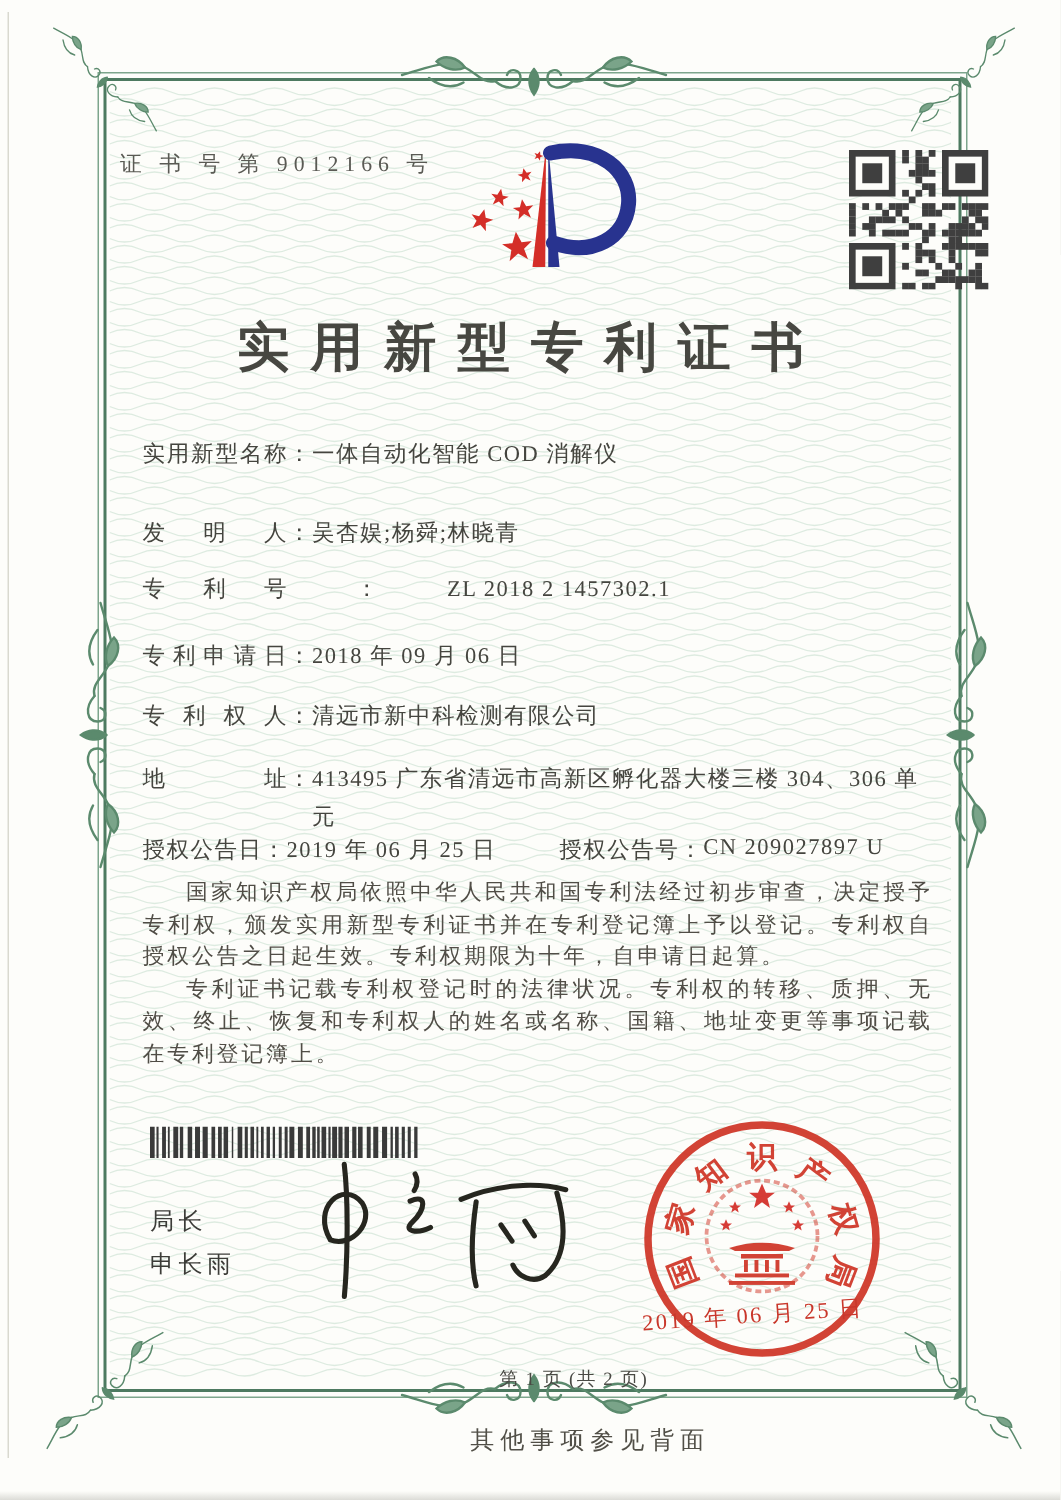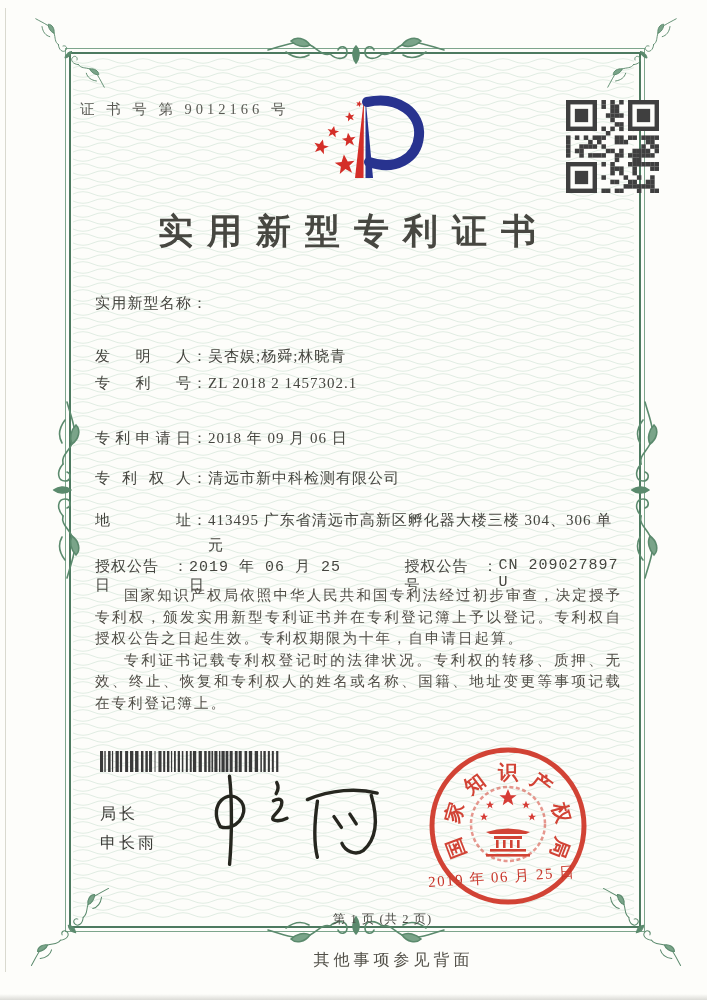--- a/index.html
+++ b/index.html
@@ -19,25 +19,25 @@
   #logo-svg{left:293px;top:84px;z-index:3;}
   #qr-svg{left:566px;top:100px;z-index:3;}
   #doc-title{left:65px;top:208px;width:578px;text-align:center;font-size:35px;font-weight:700;
              letter-spacing:14px;color:#474741;z-index:3;}
   
   .row{position:absolute;left:95px;width:530px;font-size:15px;color:#45453f;letter-spacing:1px;
        display:flex;z-index:3;line-height:25px;}
   .row .lab{display:inline-block;width:97px;text-align:justify;text-align-last:justify;flex:0 0 97px;}
   .row .colon{flex:0 0 14px;}
   .row .val{flex:1 1 auto;max-width:424px;}
-  #row-1{top:291px;} #row-2{top:344px;} #row-3{top:371px;} #row-4{top:426px;}
+  #row-1{top:291px;} #row-2{top:344px;} #row-3{top:381px;gap:45px;} #row-4{top:426px;}
   #row-5{top:466px;} #row-6{top:508px;justify-content:space-between;}
   #row-grant{top:557px;left:95px;width:540px;position:absolute;display:flex;font-size:15px;
              color:#45453f;letter-spacing:1px;z-index:3;}
-  #row-grant .pair{display:flex;font-family:Liberation Mono, monospace;}
+  #row-grant .pair{display:flex;}
   #row-grant .pair2{margin-left:42px;}
   
   #paras{left:95px;top:585px;width:527px;z-index:3;color:#504d46;font-size:14.5px;
          line-height:21.5px;text-align:justify;letter-spacing:2px;}
   #paras p{margin:0;text-indent:2em;}
   
   #barcode-svg{left:100px;top:751px;z-index:3;}
   #signer-title{left:100px;top:804px;font-size:16px;letter-spacing:3px;color:#3c3c38;z-index:3;}
   #signer-name{left:100px;top:833px;font-size:16px;letter-spacing:3px;color:#3c3c38;z-index:3;}
   #signature-svg{left:190px;top:768px;z-index:3;}
@@ -357,20 +357,21 @@
       <rect x="0" y="14" width="7" height="7" fill="#3f3f3f"></rect>
       <rect x="1" y="15" width="5" height="5" fill="#fdfdfa"></rect>
       <rect x="2" y="16" width="3" height="3" fill="#3f3f3f"></rect>
     </svg>
 
   <div class="abs" id="doc-title">实用新型专利证书</div>
 
   <div class="row" id="row-1">
     <span class="lab">实用新型名称</span>
       <span class="colon">：</span>
+      <span class="val">一体自动化智能 COD 消解仪</span>
   </div>
   <div class="row" id="row-2">
     <span class="lab">发明人</span>
       <span class="colon">：</span>
       <span class="val">吴杏娱;杨舜;林晓青</span>
   </div>
   <div class="row" id="row-3">
     <span class="lab">专利号</span>
       <span class="colon">：</span>
       <span class="val">ZL 2018 2 1457302.1</span>

